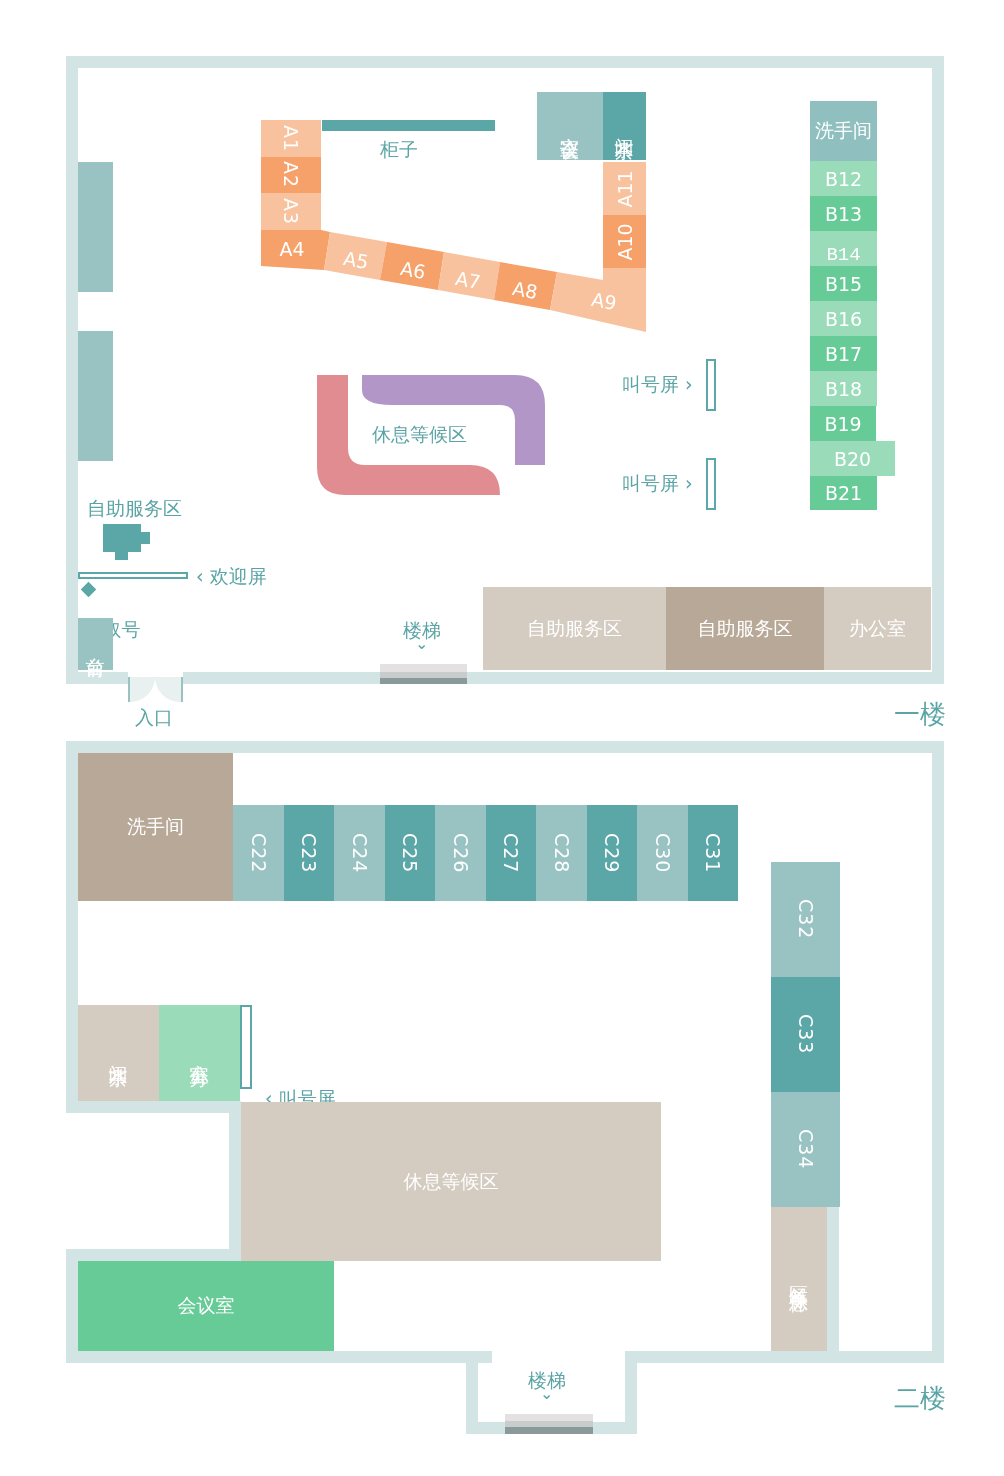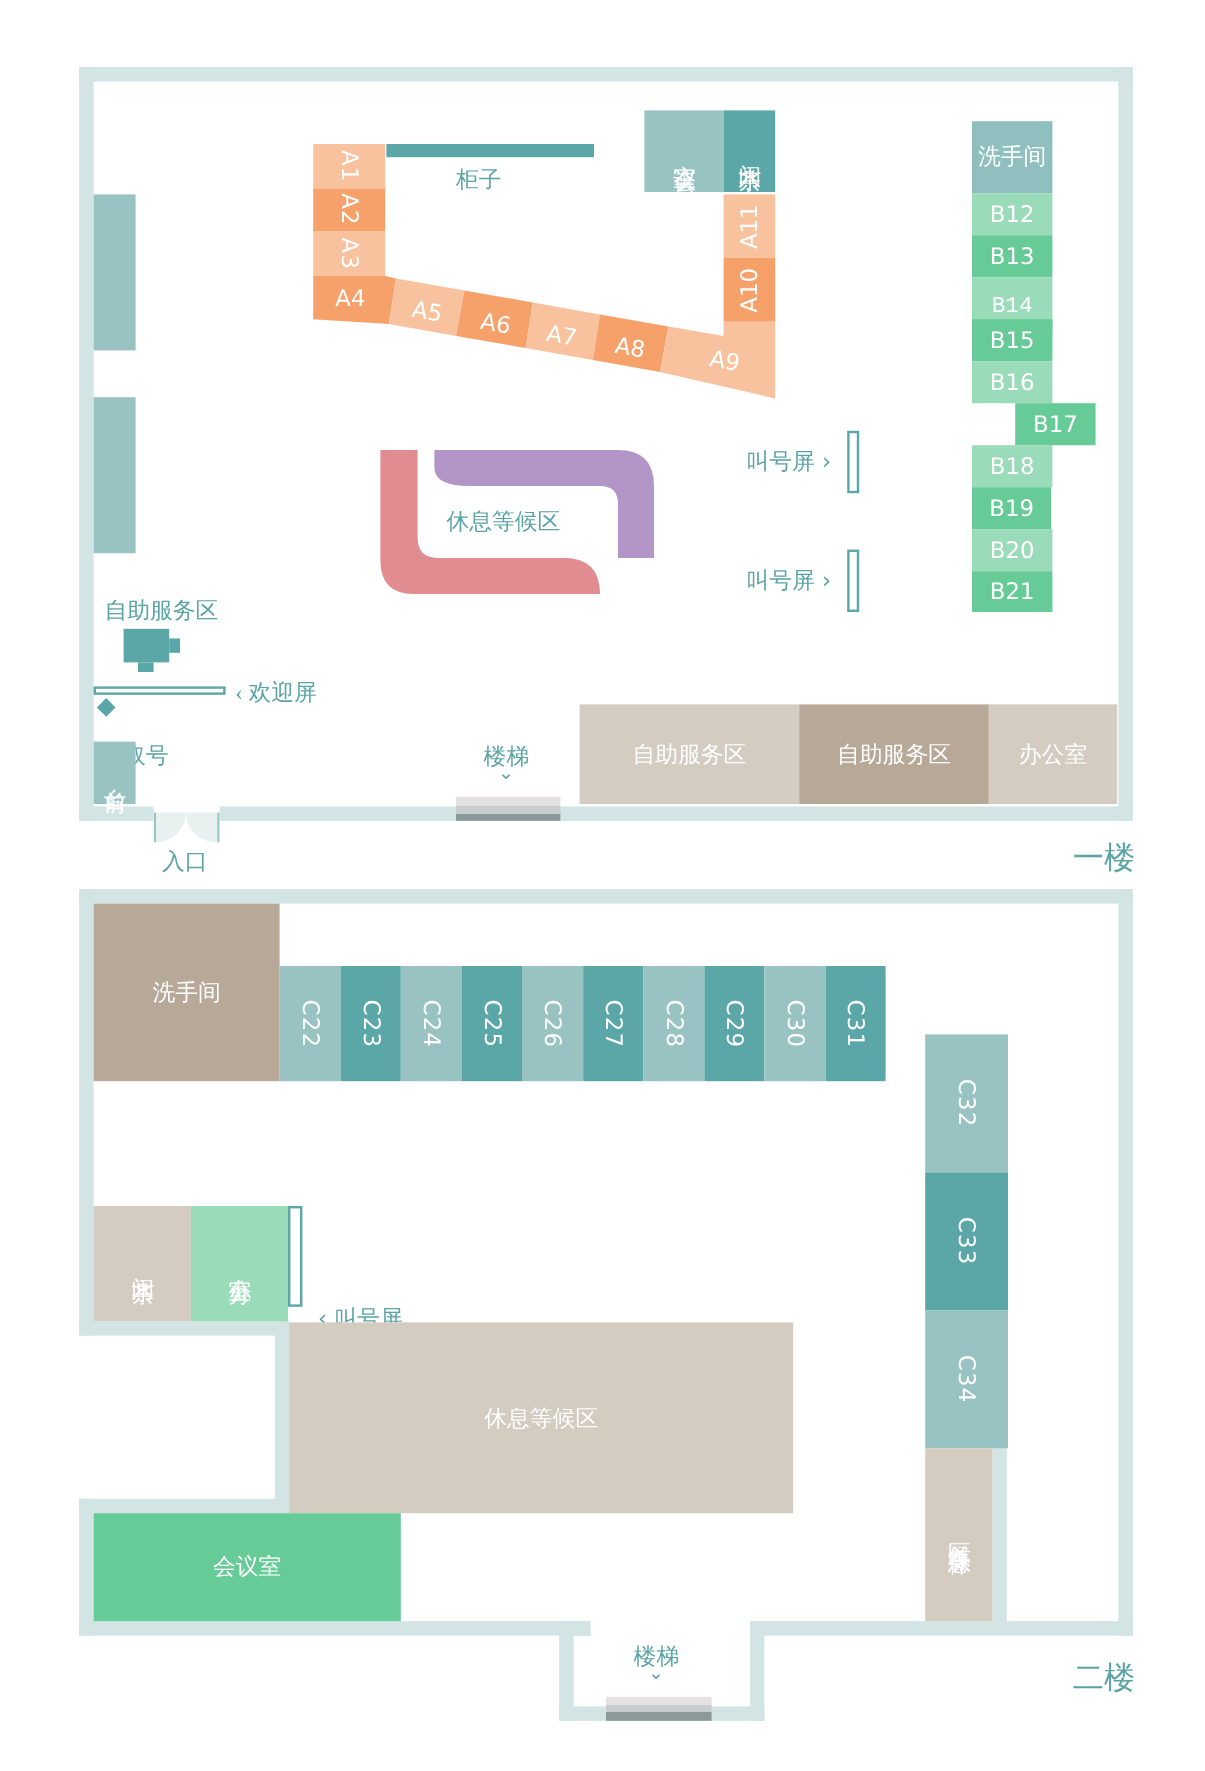--- a/index.html
+++ b/index.html
@@ -64,44 +64,44 @@
 
   <div class="room vtext" style="left:537px;top:92px;width:66px;height:68px;background:#98c3c2;">会议室</div>
   <div class="room vtext" style="left:603px;top:92px;width:43px;height:68px;background:#5ba6a6;">茶水间</div>
 
   <div class="room" style="left:810px;top:101px;width:67px;height:60px;background:#8fc0bf;">洗手间</div>
   <div class="room" style="left:810px;top:161px;width:67px;height:35px;background:#9adbb9;">B12</div>
   <div class="room" style="left:810px;top:196px;width:67px;height:35px;background:#67cb97;">B13</div>
   <div class="room" style="left:810px;top:231px;width:67px;height:48px;background:#9adbb9;font-family:Liberation Mono, monospace;">B14</div>
   <div class="room" style="left:810px;top:266px;width:67px;height:35px;background:#67cb97;">B15</div>
   <div class="room" style="left:810px;top:301px;width:67px;height:35px;background:#9adbb9;">B16</div>
-  <div class="room" style="left:810px;top:336px;width:67px;height:35px;background:#67cb97;margin-left:36px;">B17</div>
+  <div class="room" style="left:810px;top:336px;width:67px;height:35px;background:#67cb97;">B17</div>
   <div class="room" style="left:810px;top:371px;width:67px;height:35px;background:#9adbb9;">B18</div>
   <div class="room" style="left:810px;top:406px;width:66px;height:35px;background:#67cb97;">B19</div>
-  <div class="room" style="left:810px;top:441px;width:67px;height:35px;background:#9adbb9;">B20</div>
+  <div class="room" style="left:810px;top:441px;width:85px;height:35px;background:#9adbb9;">B20</div>
   <div class="room" style="left:810px;top:476px;width:67px;height:34px;background:#67cb97;">B21</div>
 
   <svg class="full" width="1004" height="740">
     <path d="M317,375 L348,375 L348,448 Q348,465 365,465 L470,465 Q500,465 500,495 L345,495 Q317,495 317,467 Z" fill="#e08c91"></path>
     <path d="M362,375 L515,375 Q545,375 545,405 L545,465 L515,465 L515,420 Q515,405 500,405 L392,405 Q362,405 362,390 Z" fill="#b296c7"></path>
   </svg>
   <div class="lbl" style="left:372px;top:422px;">休息等候区</div>
 
   <div class="lbl" style="left:622px;top:372px;"><span>叫号屏</span> <span>›</span></div>
   <div class="abs" style="left:706px;top:359px;width:10px;height:52px;border:2px solid #5ba6a6;"></div>
   <div class="lbl" style="left:622px;top:471px;"><span>叫号屏</span> <span>›</span></div>
   <div class="abs" style="left:706px;top:458px;width:10px;height:52px;border:2px solid #5ba6a6;"></div>
 
   <div class="lbl" style="left:87px;top:496px;">自助服务区</div>
   <div class="abs" style="left:103px;top:524px;width:38px;height:28px;background:#5ba6a6;"></div>
   <div class="abs" style="left:141px;top:532px;width:9px;height:12px;background:#5ba6a6;"></div>
   <div class="abs" style="left:115px;top:552px;width:13px;height:8px;background:#5ba6a6;"></div>
 
   <div class="abs" style="left:78px;top:572px;width:110px;height:7px;border:2px solid #5ba6a6;"></div>
-  <div class="lbl" style="left:196px;top:564px;font-family:Liberation Serif, serif;"><span>‹</span> <span>欢迎屏</span></div>
+  <div class="lbl" style="left:196px;top:564px;"><span>‹</span> <span>欢迎屏</span></div>
 
   <div class="abs" style="left:83px;top:584px;width:11px;height:11px;background:#5ba6a6;transform:rotate(45deg);"></div>
   <div class="lbl" style="left:94px;top:617px;"><span style="font-size:14px;">┌</span><span>取号</span></div>
 
   <div class="room vtext" style="left:78px;top:618px;width:35px;height:52px;background:#98c3c2;">前台</div>
 
   <div class="abs" style="left:128px;top:677px;width:27px;height:25px;border-left:2px solid #98c3c2;background:#e8f1f0;border-bottom-right-radius:27px;"></div>
   <div class="abs" style="left:155px;top:677px;width:28px;height:25px;border-right:2px solid #98c3c2;background:#e8f1f0;border-bottom-left-radius:27px;"></div>
   <div class="lbl" style="left:135px;top:705px;">入口</div>
 

